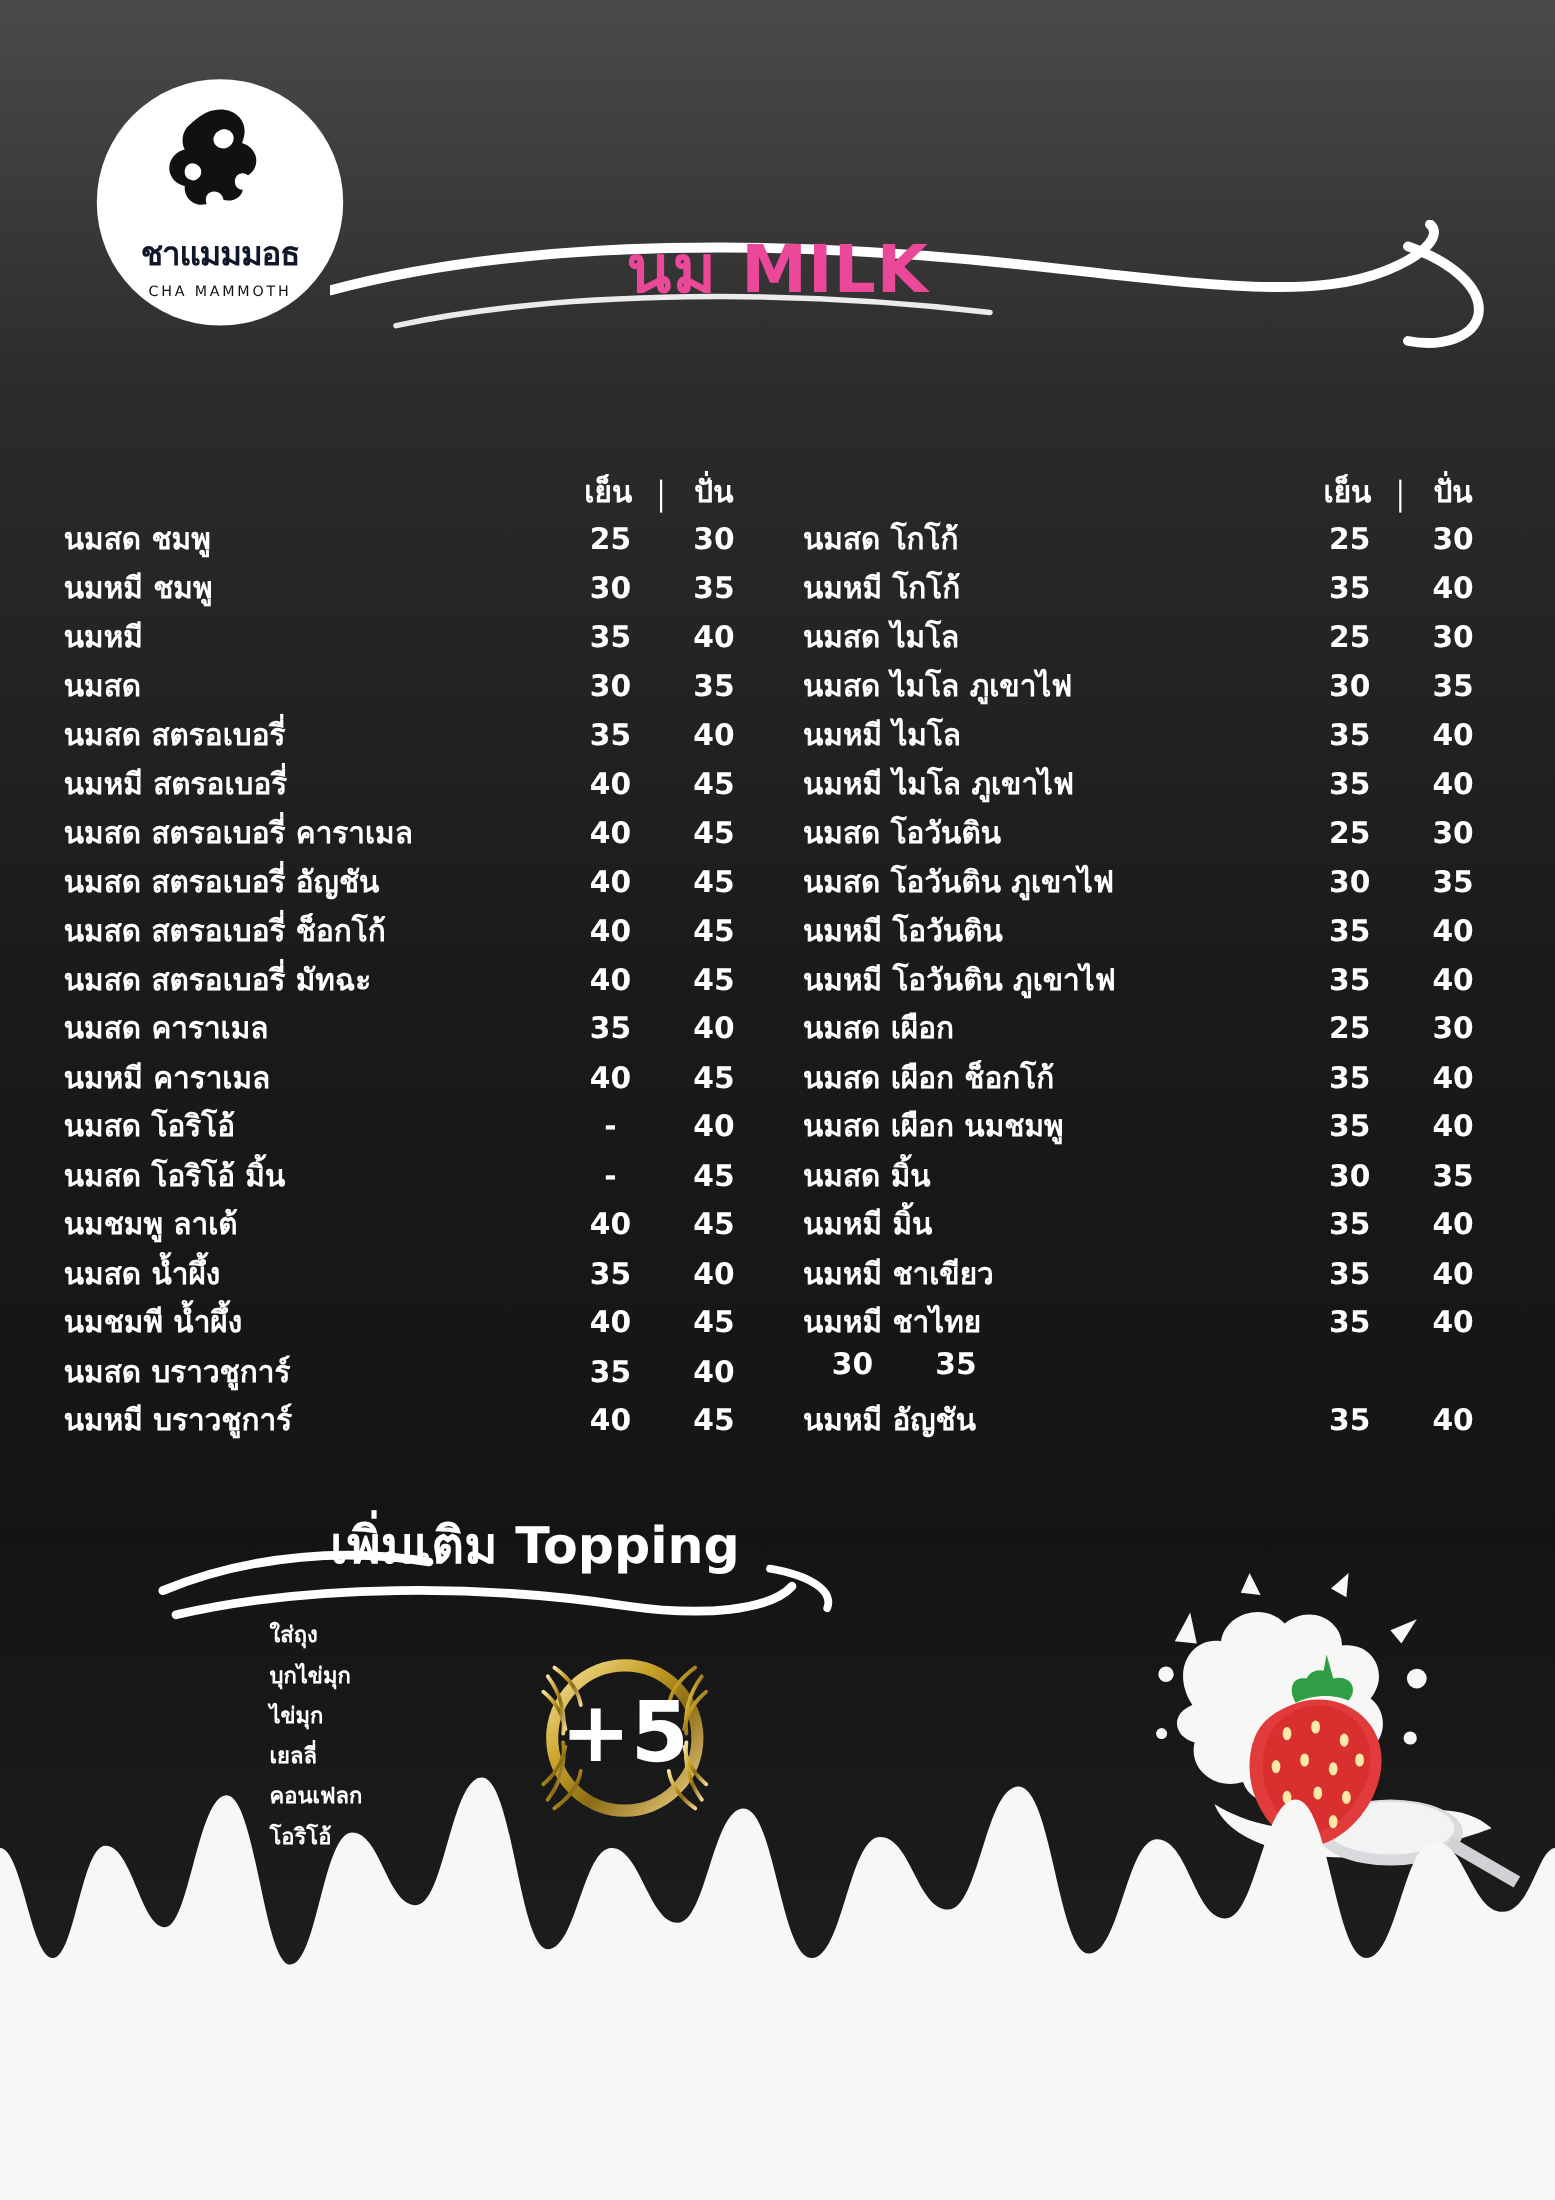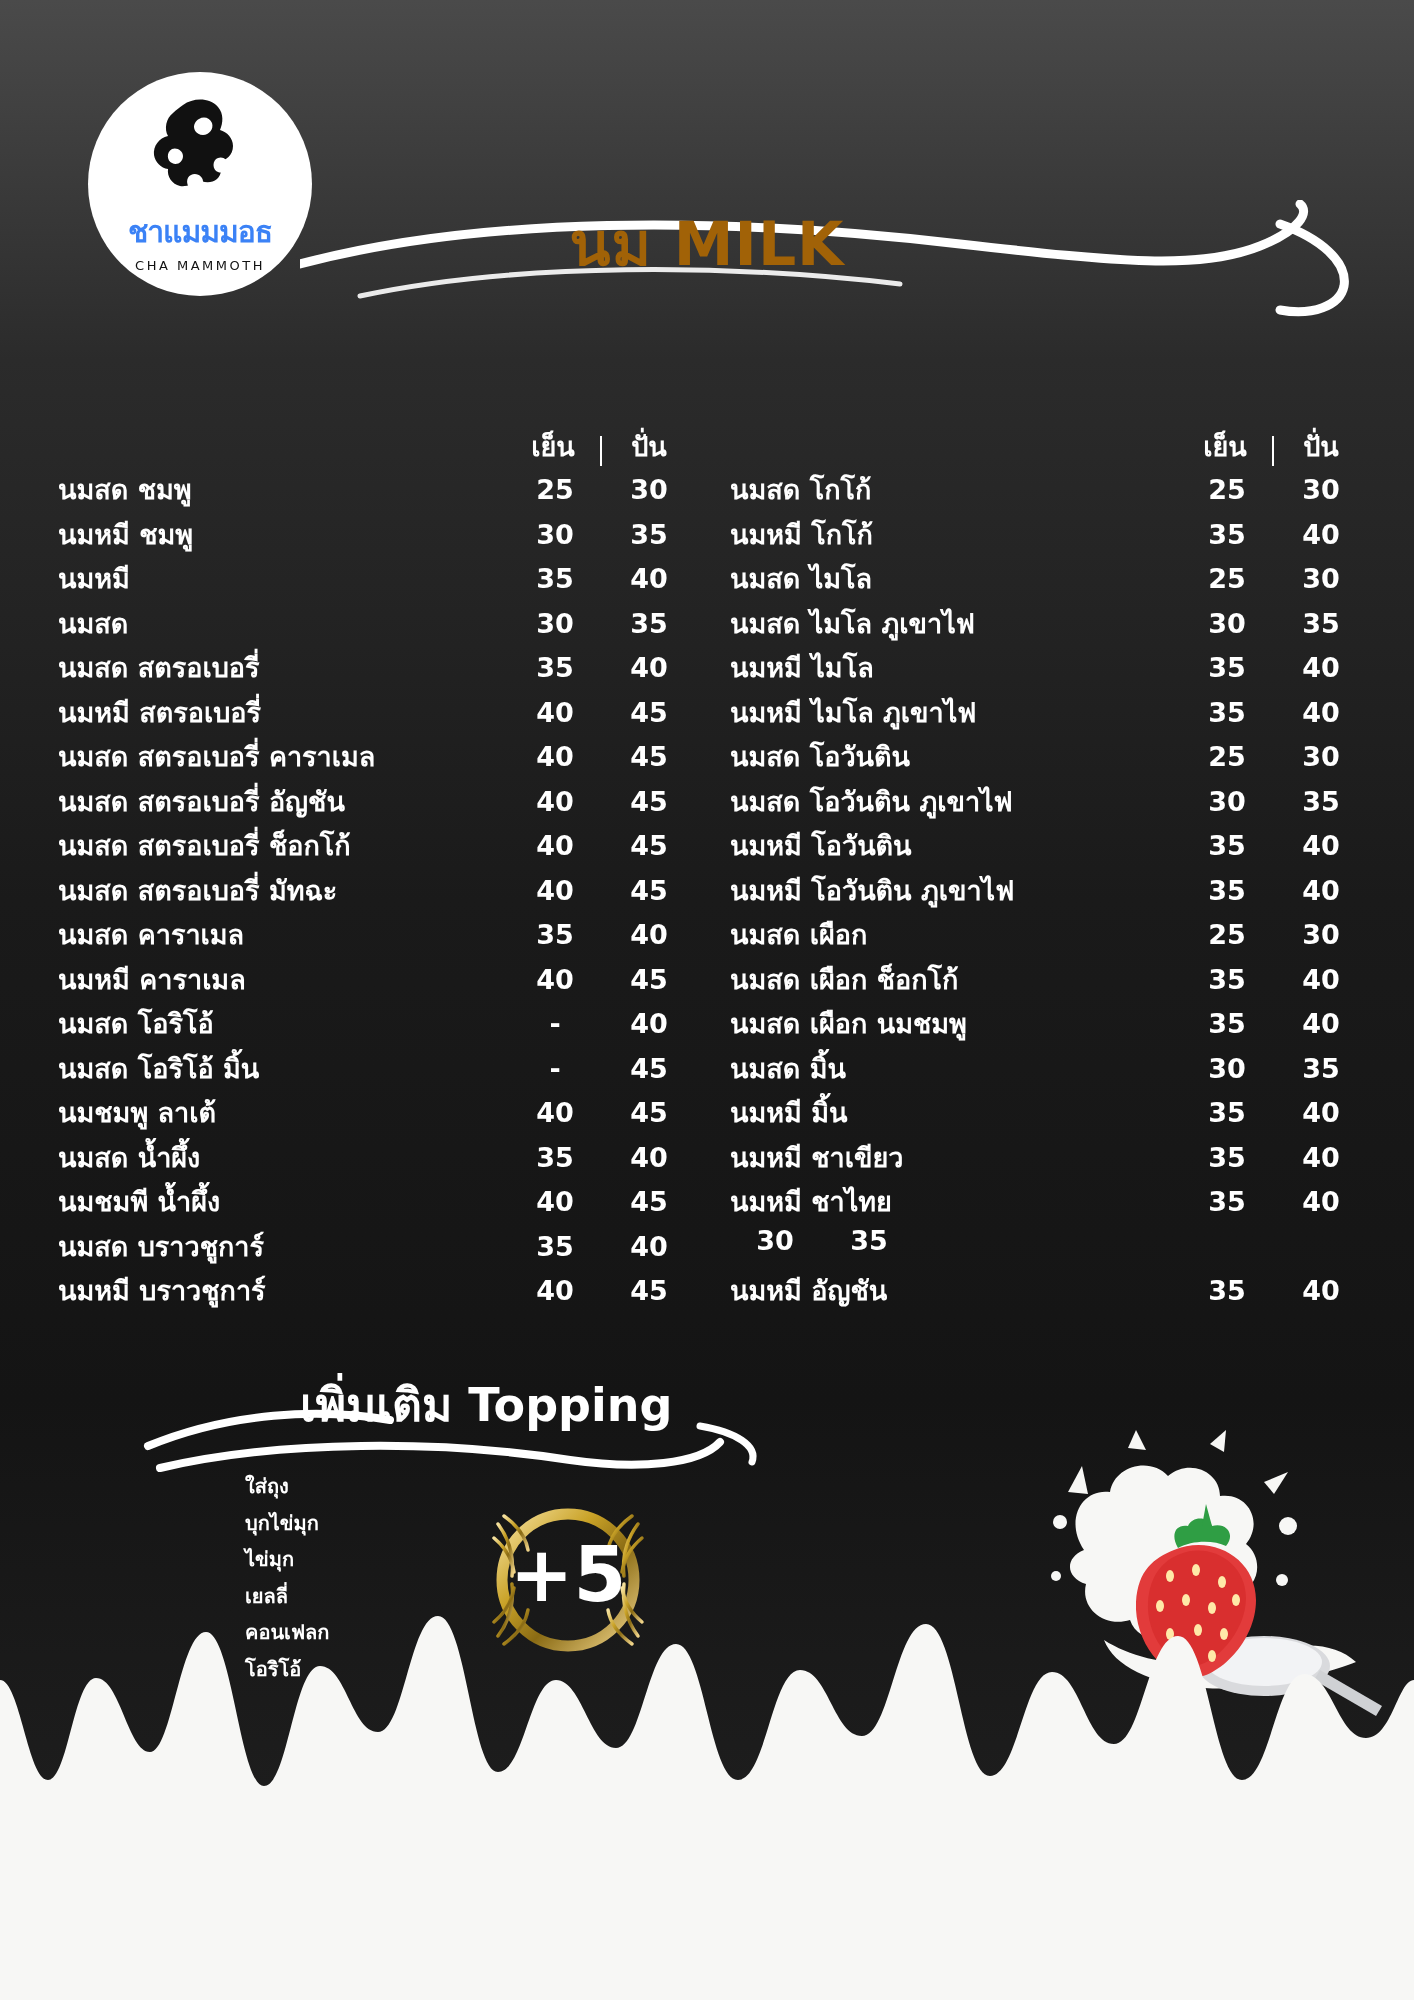--- a/index.html
+++ b/index.html
@@ -33,41 +33,41 @@
     justify-content: center;
     overflow: hidden;
   }
   .logo-mark {
     width: 150px; height: 120px;
     display: block;
   }
   .logo-word {
     font-size: 30px;
     font-weight: 900;
-    color: #3b82f6;
+    color: #0f172a;
     letter-spacing: -1px;
     line-height: 1;
     margin-top: 2px;
   }
   .logo-sub {
     font-size: 13px;
     font-weight: 400;
     color: #111;
     letter-spacing: 2.5px;
     margin-top: 11px;
   }
   .title {
     position: absolute;
     left: 0; right: 0;
     top: 196px;
     text-align: center;
     font-size: 60px;
     font-weight: 800;
     letter-spacing: 1px;
-    color: #a16207;
+    color: #ec4899;
   }
   .header-swoosh {
     position: absolute;
     left: 300px;
     top: 200px;
     width: 1080px;
     height: 130px;
   }
 
   

